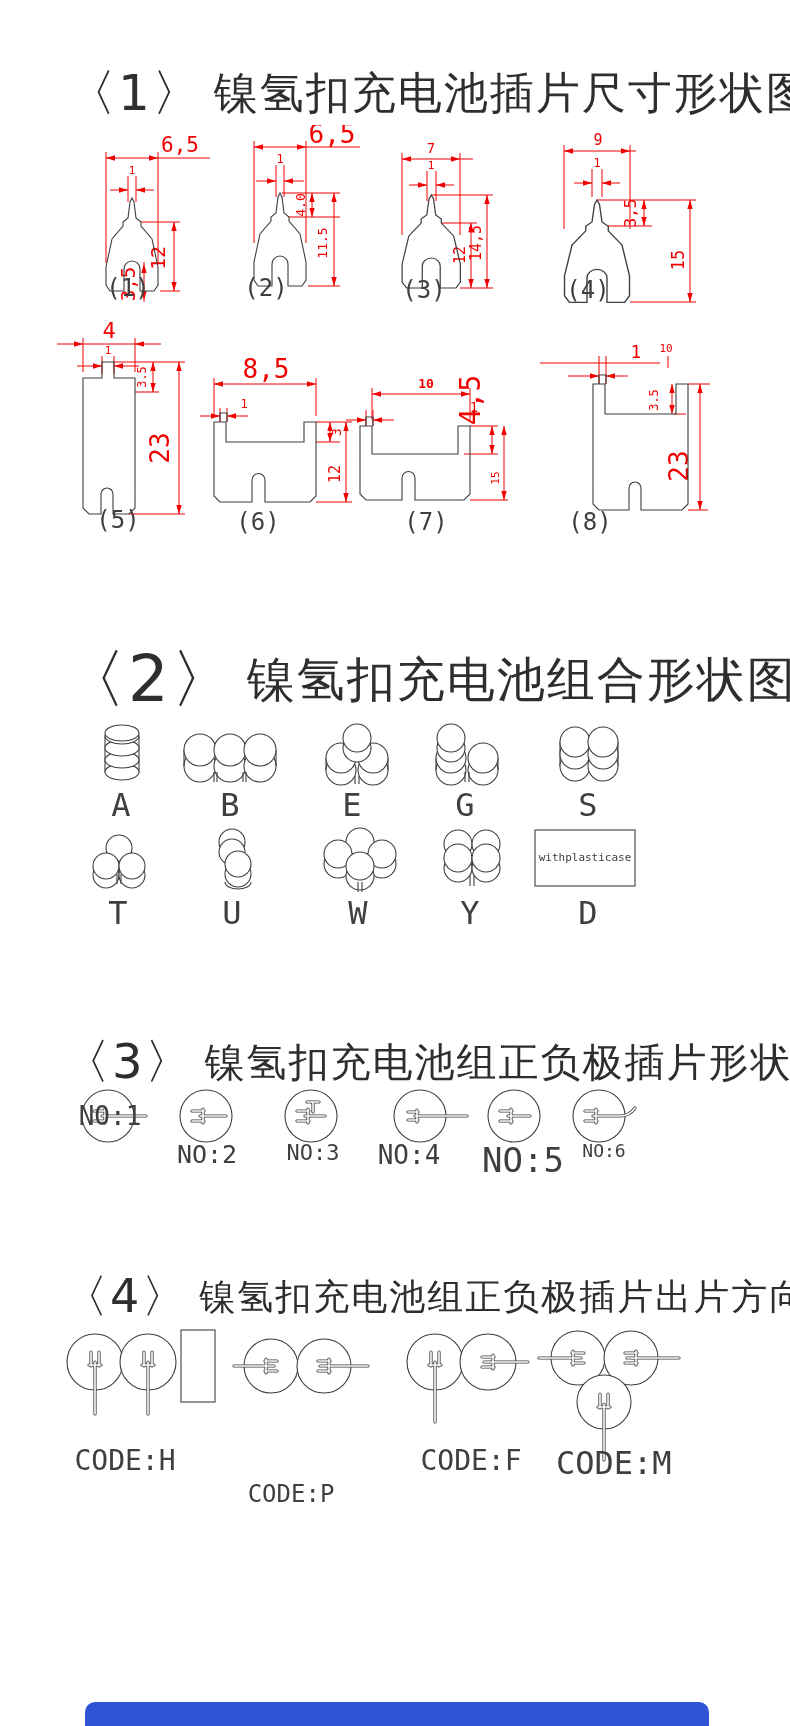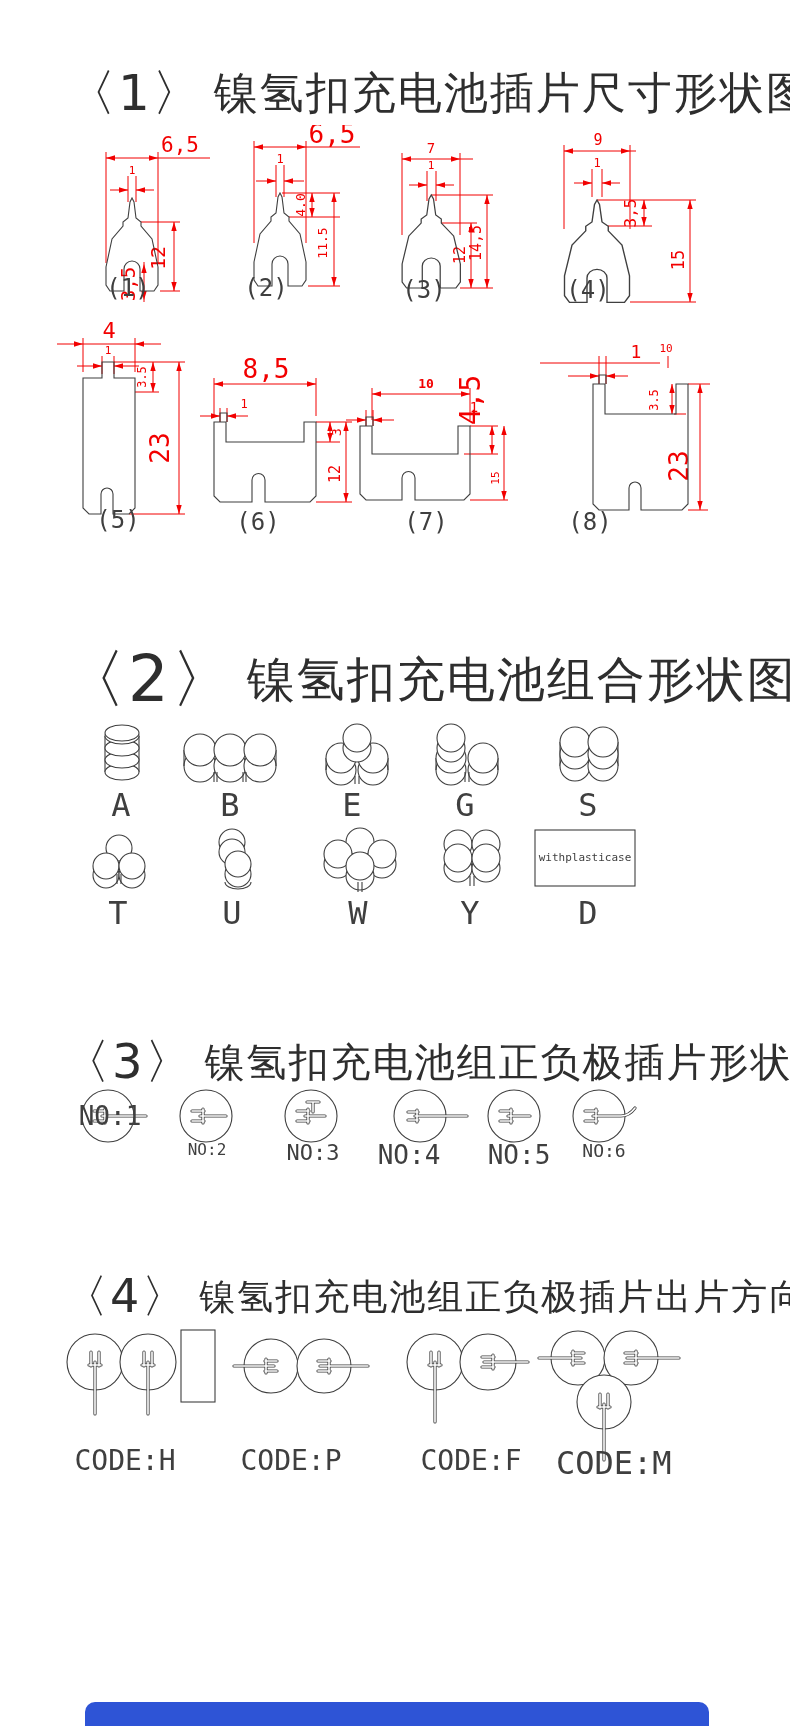--- a/index.html
+++ b/index.html
@@ -427,24 +427,24 @@
       <path class="pin" d="M440,29h12M440,39h12M451,27v14M448,34h22"></path>
       <path class="pinw" d="M440,29h12M440,39h12M451,27v14M448,34h22"></path>
     </g>
     <g>
       <path class="pin" d="M525,29h12M525,39h12M536,27v14M533,34h28Q569,34 575,26"></path>
       <path class="pinw" d="M525,29h12M525,39h12M536,27v14M533,34h28Q569,34 575,26"></path>
     </g>
   </svg>
 
   <div class="lbl" style="left:73px;top:1101px;width:74px;font-size:26px">NO:1</div>
-  <div class="lbl" style="left:170px;top:1140px;width:74px;font-size:16px">NO:2</div>
+  <div class="lbl" style="left:170px;top:1140px;width:74px;font-size:25px">NO:2</div>
   <div class="lbl" style="left:276px;top:1140px;width:74px;font-size:22px">NO:3</div>
   <div class="lbl" style="left:372px;top:1140px;width:74px;font-size:26px">NO:4</div>
-  <div class="lbl" style="left:482px;top:1140px;width:74px;font-size:26px">NO:5</div>
+  <div class="lbl" style="left:482px;top:1140px;width:74px;font-size:34px">NO:5</div>
   <div class="lbl" style="left:567px;top:1140px;width:74px;font-size:18px">NO:6</div>
 
   <div class="title" style="left:62px;top:1266px">
     <span class="num" style="font-size:46px">〈4〉</span>
     <span style="font-size:36px">镍氢扣充电池组正负极插片出片方向图</span>
   </div>
 
   <svg class="cell" style="left:58px;top:1326px" width="165" height="112">
     <circle class="kf" cx="37" cy="36" r="28"></circle>
       <circle class="kf" cx="90" cy="36" r="28"></circle>
@@ -497,19 +497,19 @@
       <path class="pin" d="M95,27h12M95,37h12M106,25v14M97,32h52"></path>
       <path class="pinw" d="M95,27h12M95,37h12M106,25v14M97,32h52"></path>
     </g>
     <g>
       <path class="pin" d="M70,68v14M78,68v14M68,81h12M74,78v56"></path>
       <path class="pinw" d="M70,68v14M78,68v14M68,81h12M74,78v56"></path>
     </g>
   </svg>
 
   <div class="lbl" style="left:70px;top:1444px;width:110px;font-size:28px">CODE:H</div>
-  <div class="lbl" style="left:236px;top:1444px;width:110px;font-size:28px">CODE:P</div>
+  <div class="lbl" style="left:236px;top:1480px;width:110px;font-size:24px">CODE:P</div>
   <div class="lbl" style="left:416px;top:1444px;width:110px;font-size:28px">CODE:F</div>
   <div class="lbl" style="left:556px;top:1444px;width:110px;font-size:32px">CODE:M</div>
 
   <div class="bar" style="left:85px;top:1702px;width:624px;height:24px;background:#2e54d6"></div>
 
 </div>
 
 </body></html>

